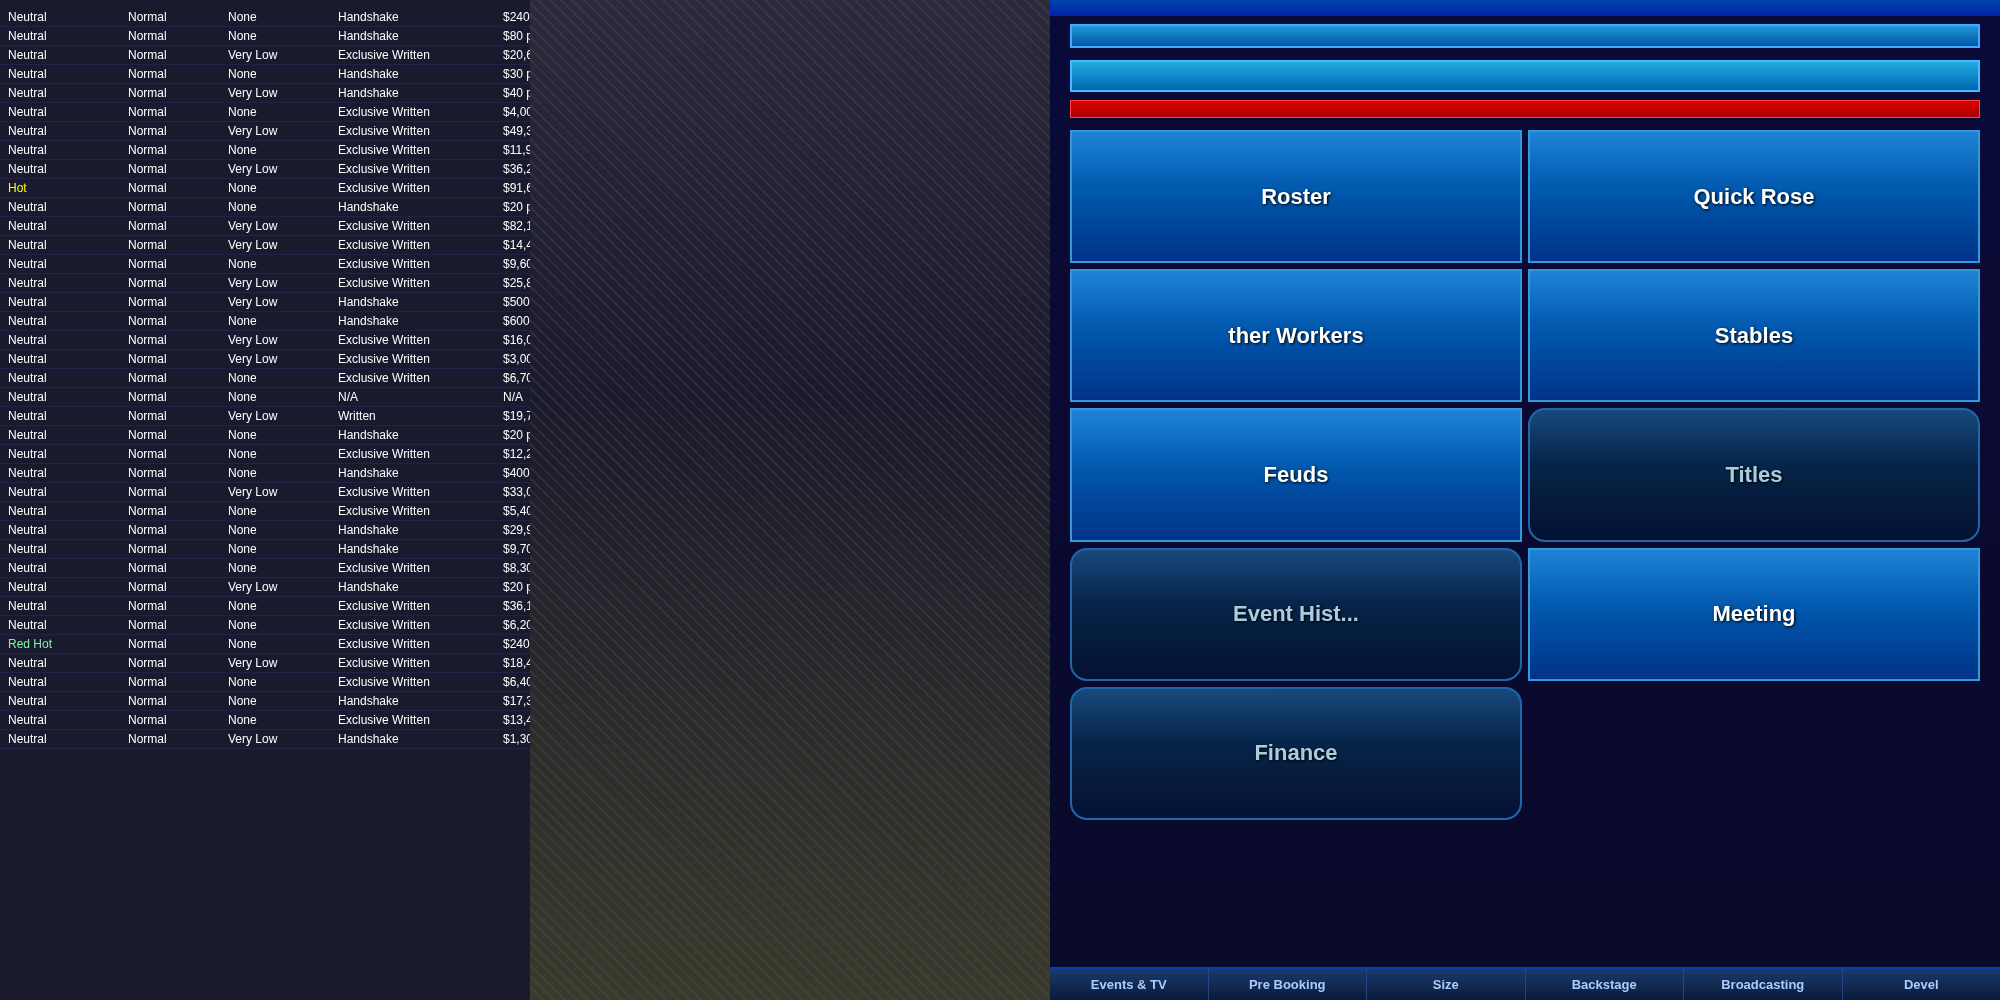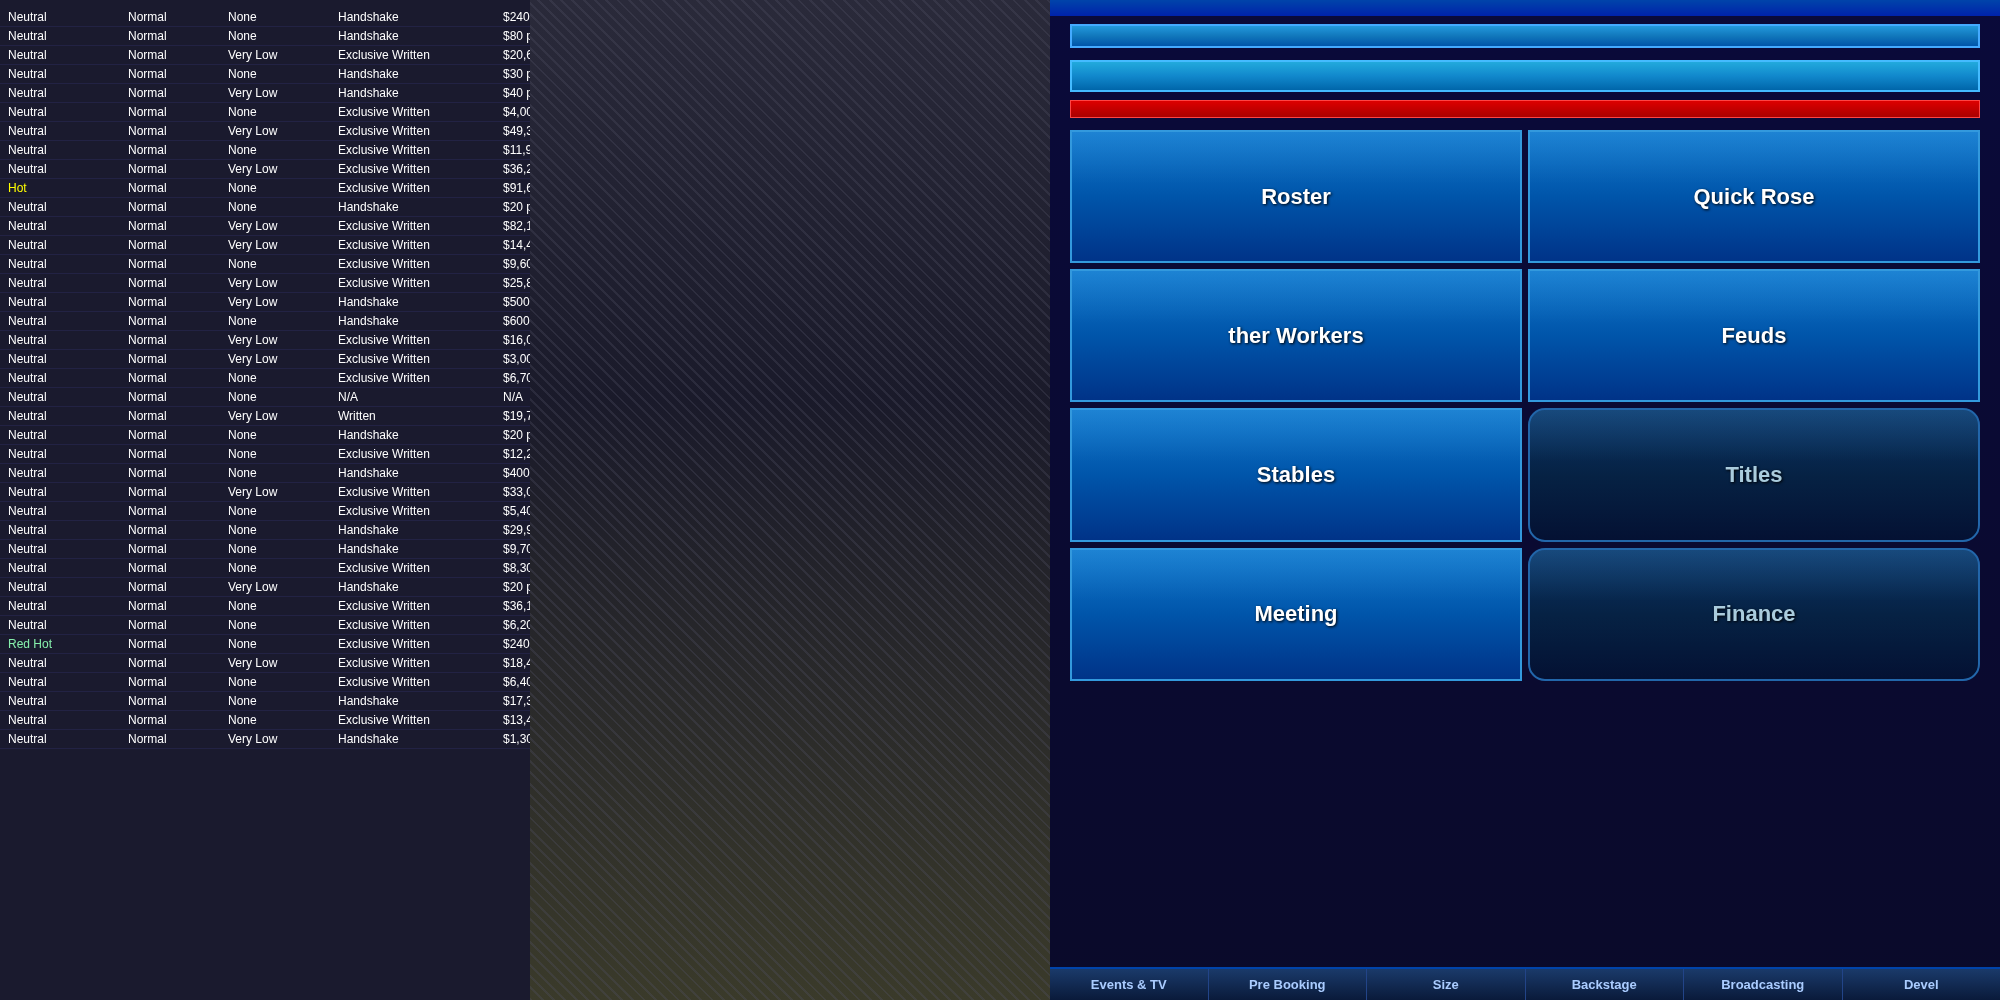--- a/index.html
+++ b/index.html
@@ -557,27 +557,30 @@
   <div class="nav-btn">
         <span>Roster</span>
       </div>
       <div class="nav-btn">
         <span>Quick Rose</span>
       </div>
       <div class="nav-btn">
         <span>ther Workers</span>
       </div>
       <div class="nav-btn">
+        <span>Stables</span>
+      </div>
+      <div class="nav-btn">
         <span>Feuds</span>
-      </div>
-      <div class="nav-btn">
-        <span>Stables</span>
       </div>
       <div class="nav-btn dark">
         <span>Titles</span>
+      </div>
+      <div class="nav-btn dark">
+        <span>Event Hist...</span>
       </div>
       <div class="nav-btn">
         <span>Meeting</span>
       </div>
       <div class="nav-btn dark">
         <span>Finance</span>
       </div>
     </div>
 
   <div class="bottom-tabs" id="bottom-tabs">

